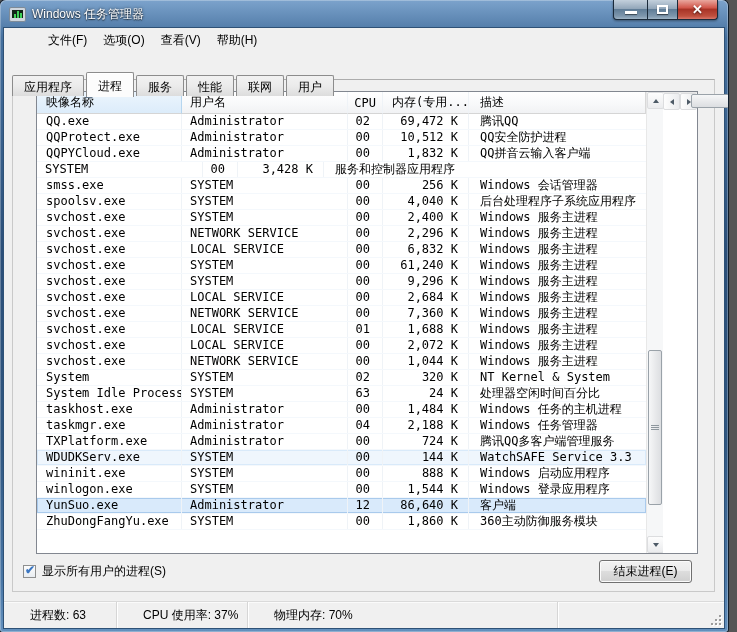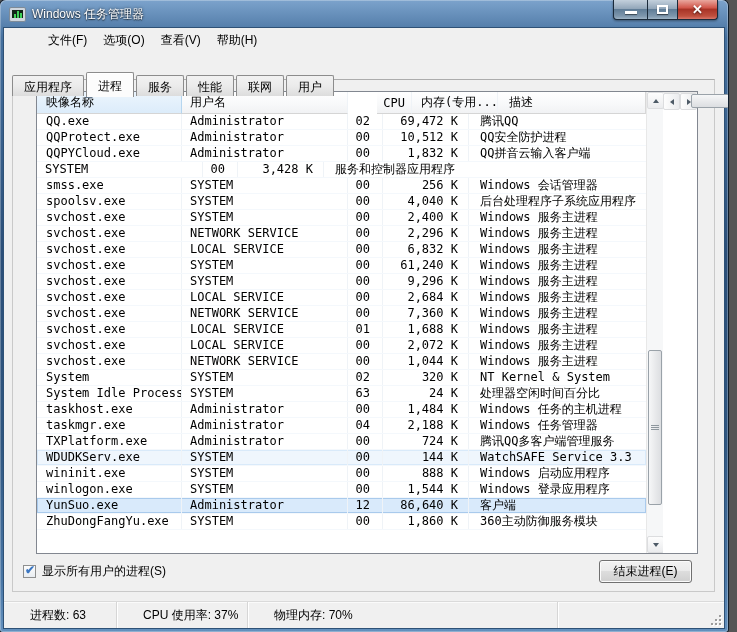--- a/index.html
+++ b/index.html
@@ -45,21 +45,21 @@
   .trow{display:flex;height:16px;align-items:center;border-bottom:1px solid #f4f8fc;}
   .trow.highlighted{background:var(--highlight_bg);box-shadow:inset 0 0 0 1px var(--highlight_border);align-items:flex-end;}
   .trow.selected{background:var(--selection_bg);box-shadow:inset 0 0 0 1px var(--selection_border);}
   .cell{white-space:nowrap;overflow:hidden;line-height:15px;}
   .c-name{width:145px;padding-left:9px;border-right:1px solid #eff3f7;}
   .c-user{width:166px;padding-left:8px;border-right:1px solid #eff3f7;}
   .c-cpu{width:35px;padding-right:12px;text-align:right;border-right:1px solid #eff3f7;}
   .c-mem{width:86px;padding-right:10px;text-align:right;border-right:1px solid #eff3f7;}
   .c-desc{flex:1;padding-left:11px;}
   .lheader .c-name{padding-left:9px;}
-  .lheader .c-cpu{padding-right:6px;margin-left:29px;}
+  .lheader .c-cpu{padding-right:6px;}
   .lheader .c-mem{text-align:left;padding-left:9px;padding-right:0;}
   
   .vscroll{width:17px;flex:none;background:#f6f7f8;border-left:1px solid #e8e8e8;display:flex;flex-direction:column;position:relative;}
   .hscroll{height:17px;flex:none;background:#f6f7f8;border-top:1px solid #e8e8e8;display:flex;position:relative;}
   .sbtn{width:17px;height:17px;flex:none;background:linear-gradient(180deg,#fdfdfd,#ebecee);border:1px solid #dcdddf;border-radius:2px;display:flex;align-items:center;justify-content:center;}
   .hscroll .sbtn{background:linear-gradient(90deg,#fdfdfd,#ebecee);}
   .vtrack{flex:1;position:relative;}
   .htrack{flex:1;position:relative;}
   .vthumb{position:absolute;left:1px;right:1px;top:241px;height:155px;border:1px solid #9aa2a9;border-radius:2px;background:linear-gradient(90deg,#f6f7f8 0%,#e9eaec 50%,#dcdee1 100%);display:flex;align-items:center;justify-content:center;}
   .hthumb{position:absolute;top:1px;bottom:1px;left:11px;width:290px;border:1px solid #9aa2a9;border-radius:2px;background:linear-gradient(180deg,#f6f7f8 0%,#e9eaec 50%,#dcdee1 100%);display:flex;align-items:center;justify-content:center;}

